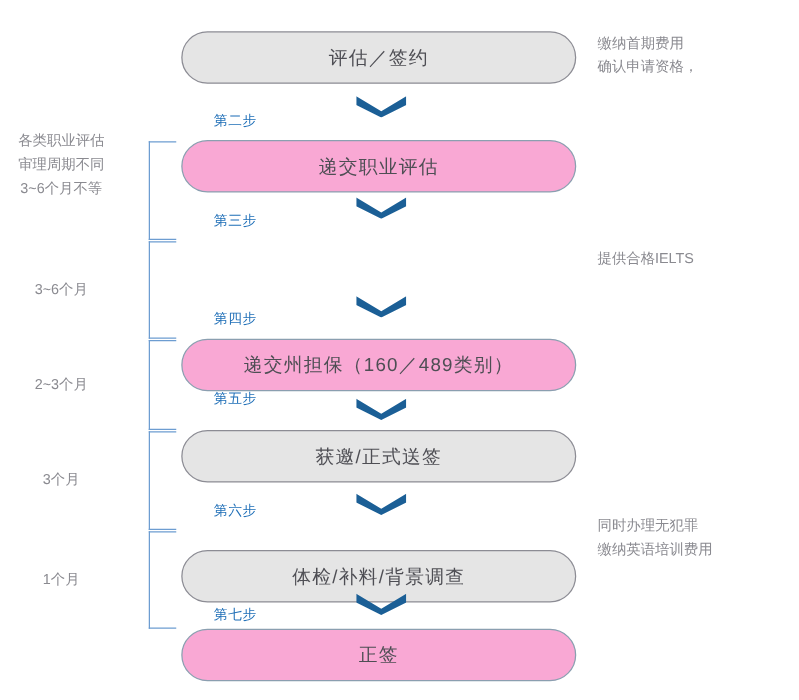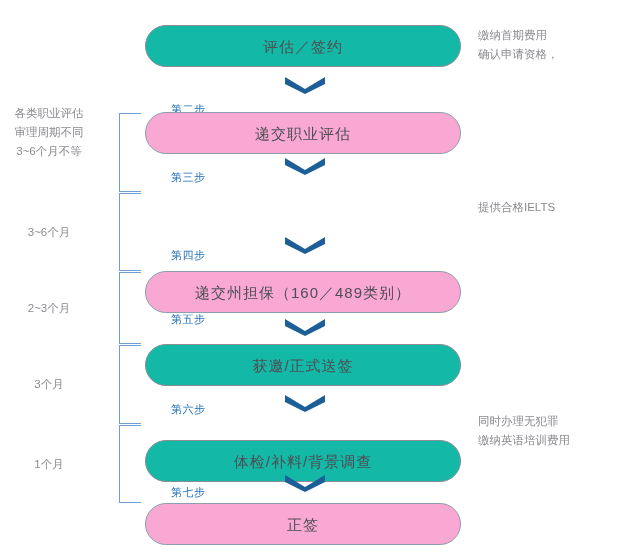--- a/index.html
+++ b/index.html
@@ -26,21 +26,21 @@
 
   
   .pill {
     position: absolute;
     left: 145px;
     width: 316px;
     height: 42px;
     box-sizing: border-box;
     border: 1px solid #8c8c94;
     border-radius: 21px;
-    background: #14b8a6;
+    background: #e5e5e5;
     display: flex;
     align-items: center;
     justify-content: center;
   }
   .pill.blue {
     background: #f9a8d4;
     border-color: #8b9fb0;
   }
   .pill-label {
     font-size: 15px;
@@ -138,21 +138,21 @@
     <div>缴纳首期费用</div>
     <div>确认申请资格，</div>
   </div>
 
   <div class="chevron" style="top:76px;">
     <svg viewBox="0 0 40 18" width="40" height="18" aria-hidden="true">
       <path d="M0 1 L20 13 L40 1 L40 8 L20 18 L0 8 Z" fill="#1b5f96"></path>
     </svg>
   </div>
 
-  <div class="step-caption" style="top:104px;">第二步</div>
+  <div class="step-caption" style="top:92px;">第二步</div>
   <div class="pill blue" style="top:112px;">
     <span class="pill-label">递交职业评估</span>
   </div>
 
   <div class="chevron" style="top:157px;">
     <svg viewBox="0 0 40 18" width="40" height="18" aria-hidden="true">
       <path d="M0 1 L20 13 L40 1 L40 8 L20 18 L0 8 Z" fill="#1b5f96"></path>
     </svg>
   </div>
 

